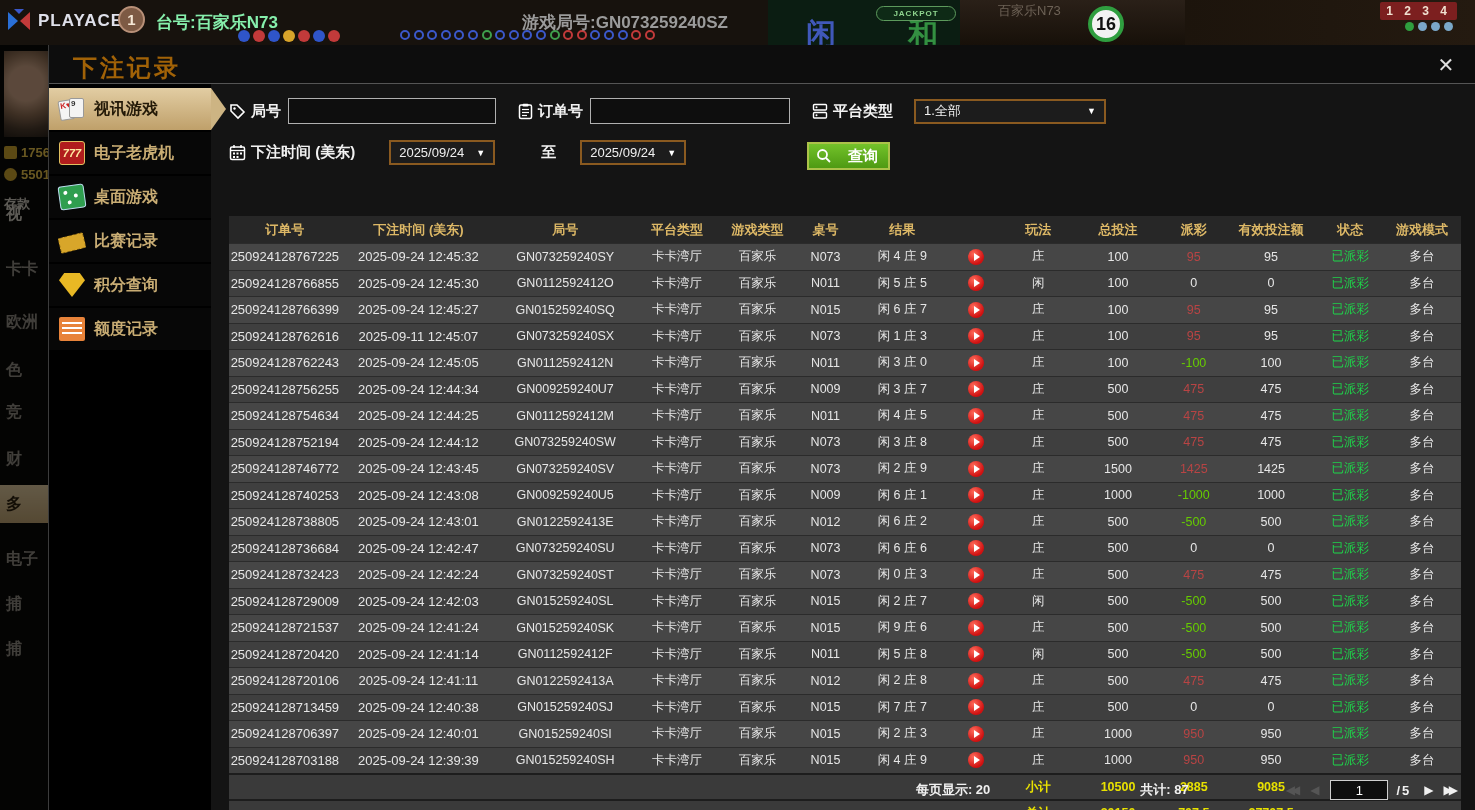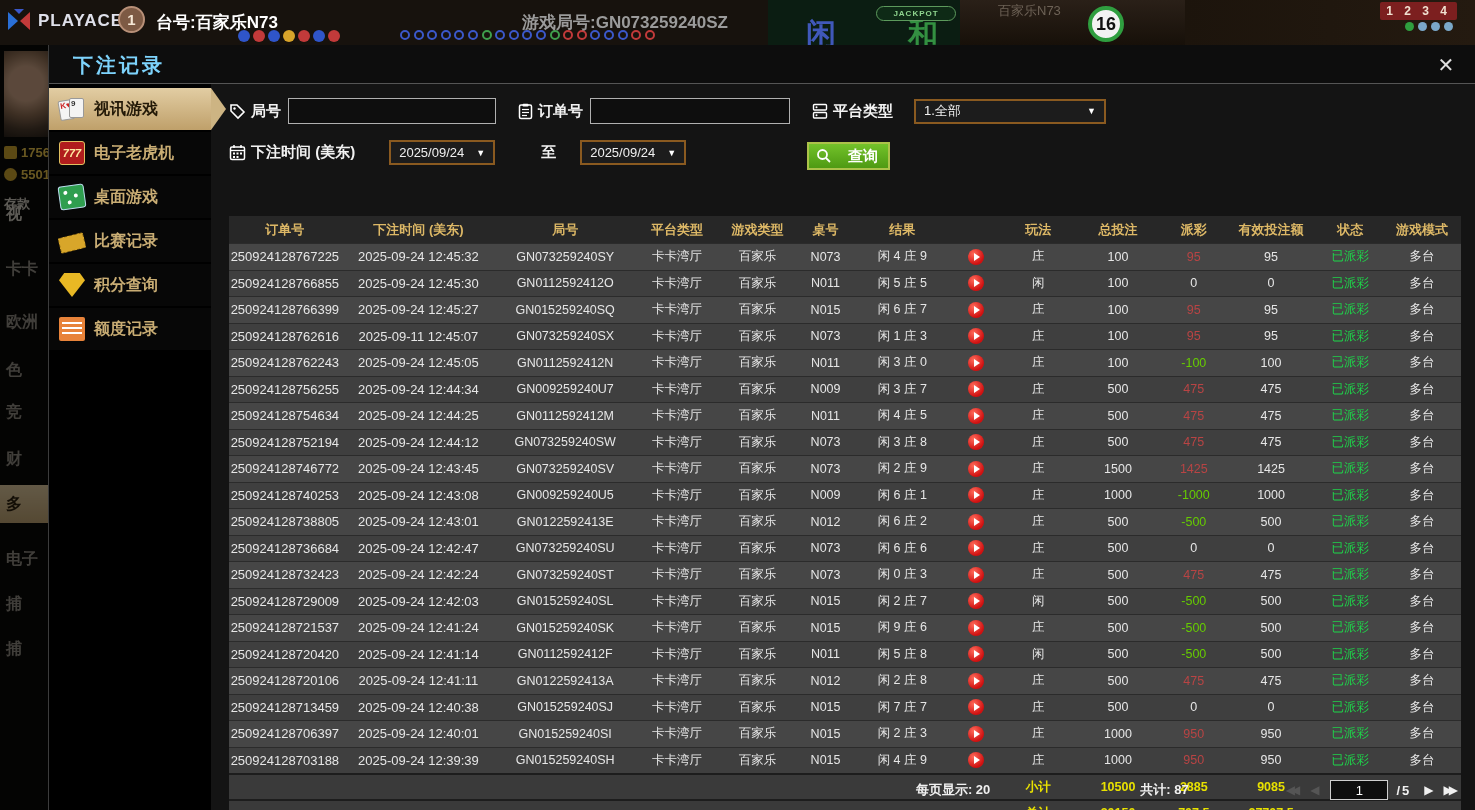--- a/index.html
+++ b/index.html
@@ -8,21 +8,21 @@
   body { position:relative; }
 
   
   .topbar { position:absolute; left:0; top:0; width:1475px; height:45px; background:#17120d; }
   .logo { position:absolute; left:6px; top:8px; display:flex; align-items:center; gap:6px; }
   .logo-mark { width:26px; height:26px; }
   .logo-text { color:#dfe0ea; font-size:17px; font-weight:bold; letter-spacing:1px; }
   .table-badge { position:absolute; left:118px; top:6px; width:27px; height:27px; border-radius:50%;
     background:#7d5a44; border:2px solid #b89078; color:#f5e7d5; font-size:15px; font-weight:bold;
     display:flex; align-items:center; justify-content:center; }
-  .table-label { position:absolute; left:156px; top:11px; color:#ffffff; font-size:17px; font-weight:bold; }
+  .table-label { position:absolute; left:156px; top:11px; color:#86efac; font-size:17px; font-weight:bold; }
   .round-label { position:absolute; left:522px; top:11px; color:#9b9b9b; font-size:17px; font-weight:bold; }
   .mini-badges { position:absolute; left:238px; top:30px; display:flex; gap:3px; }
   .mini-badge { width:12px; height:12px; border-radius:50%; }
   .bead-road { position:absolute; left:400px; top:30px; display:flex; gap:3.6px; }
   .bead { width:10px; height:10px; border-radius:50%; border:2px solid; }
   .bead.b { border-color:#3b58c9; } .bead.r { border-color:#c23a3a; } .bead.g { border-color:#3f9e4c; }
   .felt { position:absolute; left:768px; top:0; width:330px; height:45px; background:#0b1d12; overflow:hidden; }
   .felt-zone { position:absolute; top:14px; font-size:30px; font-weight:bold; opacity:.85; }
   .jackpot { position:absolute; left:108px; top:6px; width:80px; height:15px; border:1px solid #5c9a5c;
     border-radius:8px; background:#0e2a16; color:#8fd48f; font-size:8px; font-weight:bold; text-align:center;
@@ -51,21 +51,21 @@
   .coin-ic { width:13px; height:13px; border-radius:50%; background:#caa22e; display:inline-block; }
   .strip-tab { position:absolute; left:0; width:48px; height:38px; display:flex; align-items:center;
     padding-left:6px; gap:5px; color:#9a8f7c; font-size:16px; font-weight:bold; }
   .strip-tab.hl { background:linear-gradient(#dcc69c,#bca171); color:#2a1f0e; }
   .left-dim { position:absolute; left:0; top:45px; width:48px; height:765px; background:rgba(0,0,0,.55); }
 
   
   .modal { position:absolute; left:48px; top:45px; width:1427px; height:765px; background:#141414;
     border-left:1px solid #3c3c3c; }
   .titlebar { position:relative; height:39px; background:#0d0d0d; border-bottom:1px solid #555; }
-  .title { position:absolute; left:24px; top:7px; color:#7dd3fc; font-size:20px; letter-spacing:3px; font-weight:600; }
+  .title { position:absolute; left:24px; top:7px; color:#a16207; font-size:24px; letter-spacing:3px; font-weight:600; }
   .close { position:absolute; right:16px; top:7px; color:#e0e0e0; font-size:20px; width:26px; height:26px;
     text-align:center; line-height:26px; cursor:pointer; }
   .modal-body { display:flex; height:726px; }
 
   
   .tabs { width:162px; background:#000; padding-top:4px; }
   .tab { position:relative; height:42px; margin-bottom:2px; background:#070707; display:flex;
     align-items:center; gap:9px; padding-left:10px; color:#c9ad74; font-size:16px; font-weight:bold; cursor:pointer; }
   .tab.active { background:linear-gradient(#e2cda3,#bfa06a); color:#241a08; z-index:3; }
   .tab.active::after { content:""; position:absolute; right:-15px; top:0; border-top:21px solid transparent;

